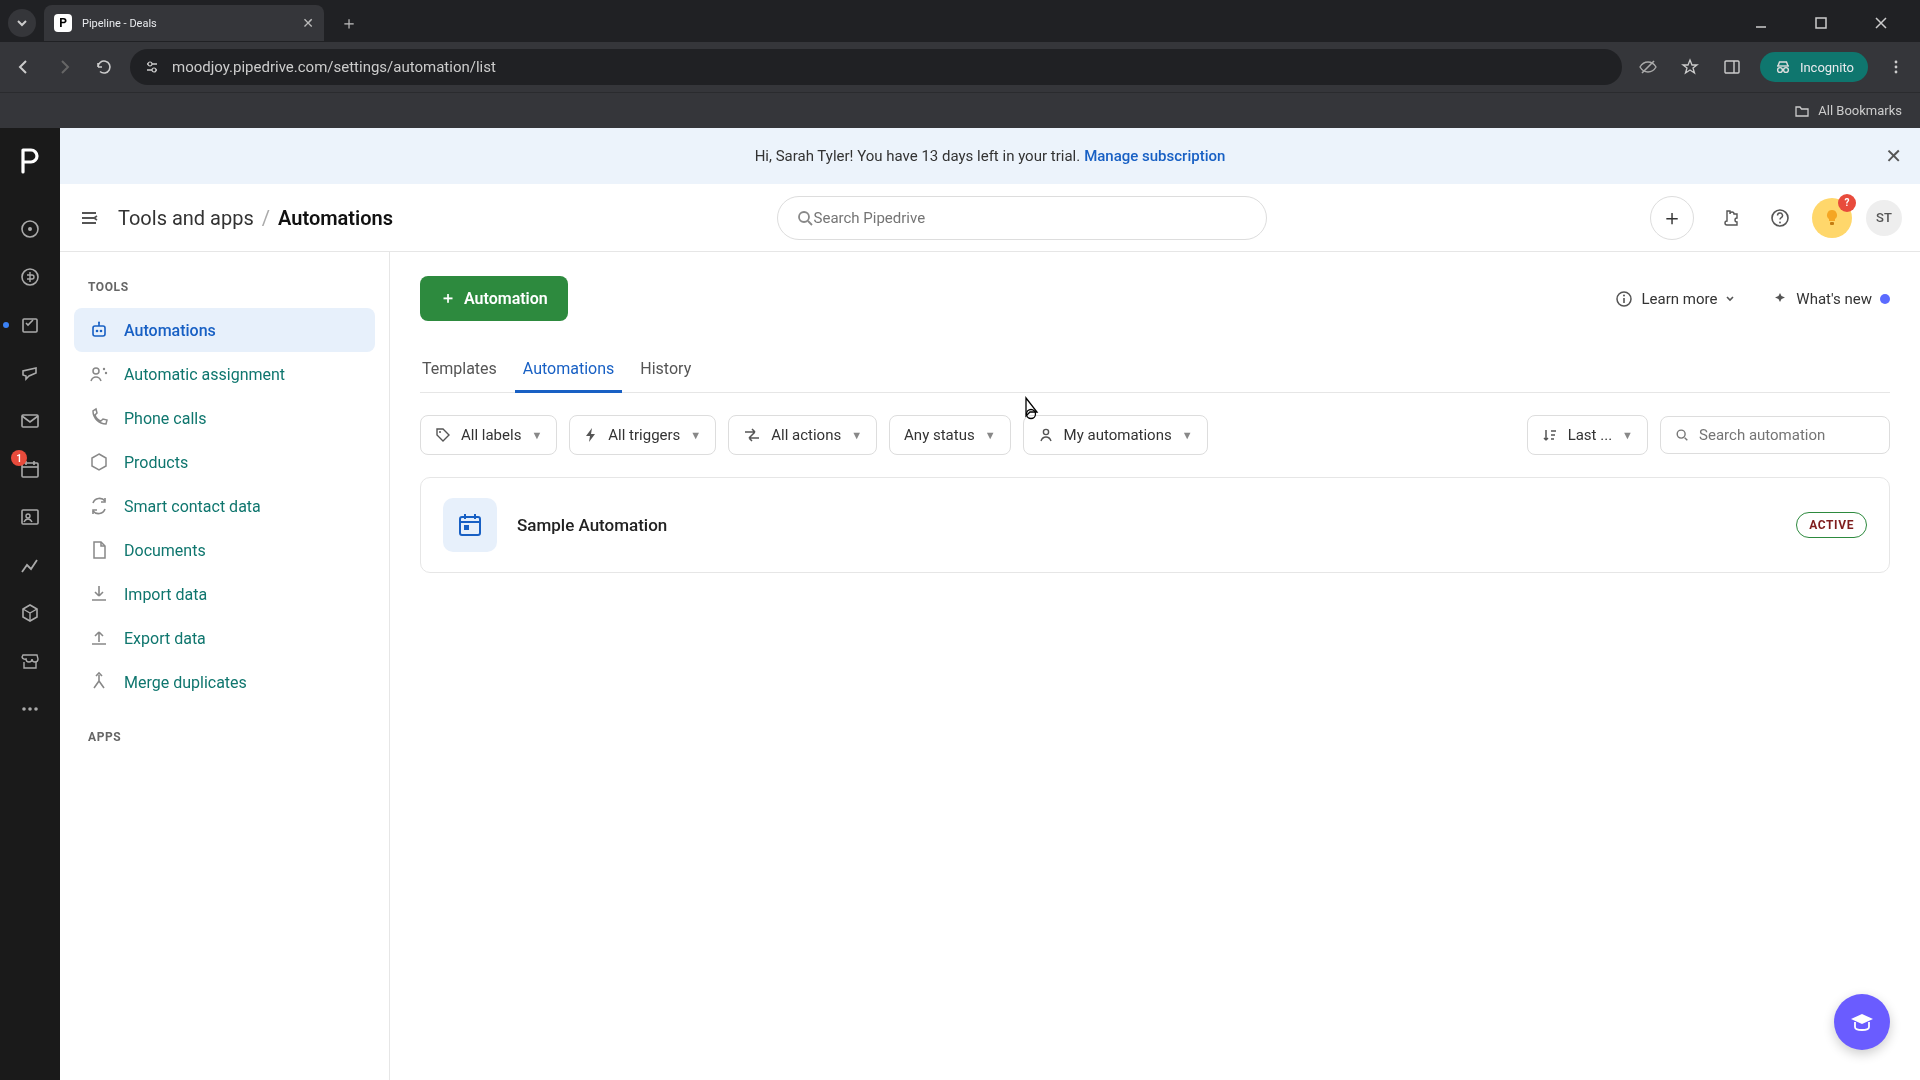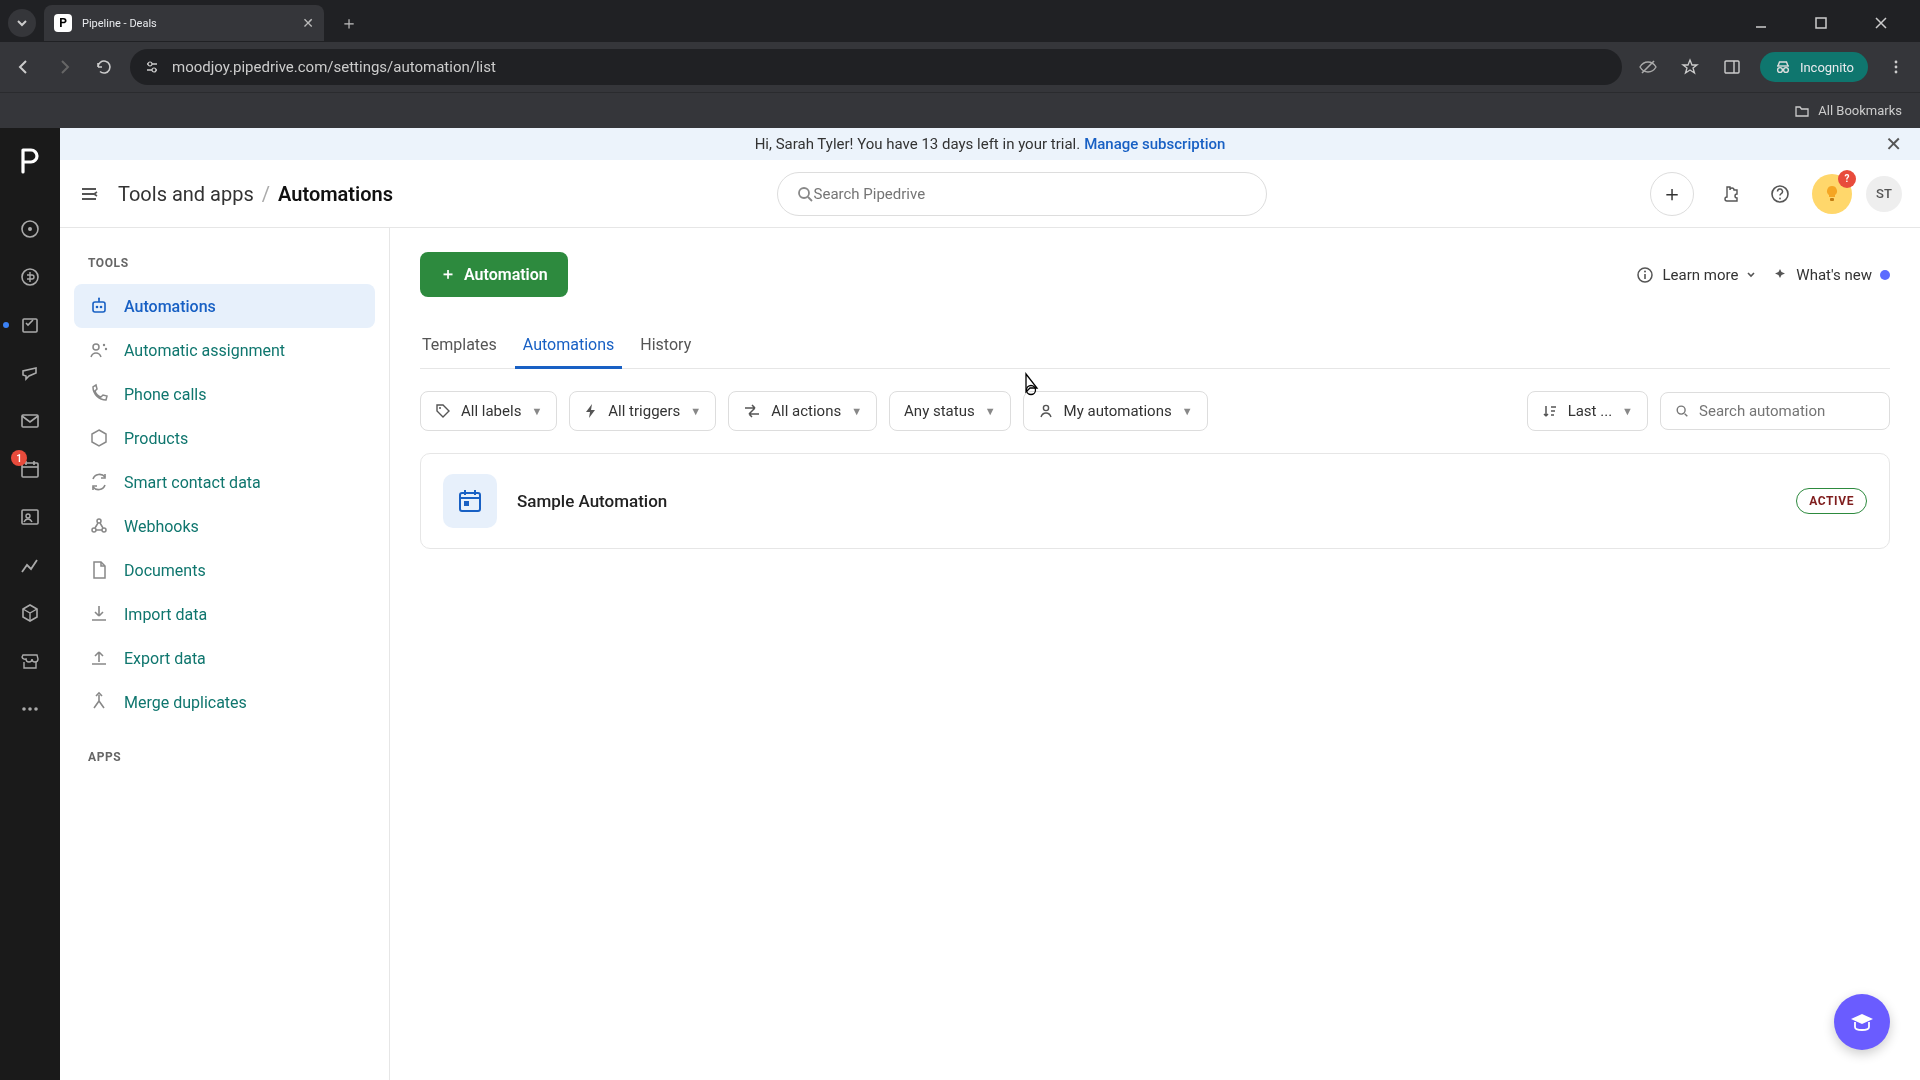--- a/index.html
+++ b/index.html
@@ -28,21 +28,21 @@
 
 .app { display:flex; height: calc(1080px - 128px); background:#fff;}
 .rail { width:60px; background:#1a1a1a; color:#fff; display:flex; flex-direction:column; align-items:center; padding-top:12px; gap:6px;}
 .rail-item{width:42px;height:42px;display:flex;align-items:center;justify-content:center;border-radius:10px;position:relative;color:#bbb;}
 .rail-item.logo{color:#fff;}
 .rail-item.logo svg{fill:#fff;}
 .rail-badge{position:absolute;top:2px;left:2px;background:#e84b3c;color:#fff;font-size:10px;border-radius:50%;width:16px;height:16px;display:flex;align-items:center;justify-content:center;font-weight:600;}
 .rail-dot{position:absolute;left:-6px;top:50%;transform:translateY(-50%);width:6px;height:6px;border-radius:50%;background:#3b82f6;}
 
 .app-body{flex:1;display:flex;flex-direction:column;}
-.trial-banner{background:#ecf3fb;height:32px;display:flex;align-items:center;justify-content:center;font-size:15px;color:#333;position:relative;}
+.trial-banner{background:#ecf3fb;height:56px;display:flex;align-items:center;justify-content:center;font-size:15px;color:#333;position:relative;}
 .trial-banner a{color:#1860c4;text-decoration:none;font-weight:500;margin-left:4px;}
 .trial-close{position:absolute;right:18px;font-size:20px;color:#555;}
 
 .topbar{height:68px;border-bottom:1px solid #e6e6e6;display:flex;align-items:center;padding:0 18px;gap:18px;}
 .menu-toggle{font-size:20px;color:#555;}
 .breadcrumb{font-size:20px;display:flex;gap:8px;align-items:center;}
 .breadcrumb .crumb1{color:#333;}
 .breadcrumb .sep{color:#aaa;}
 .breadcrumb .crumb2{font-weight:600;color:#111;}
 .search-box{margin-left:auto;margin-right:auto;width:490px;height:44px;border:1px solid #ddd;border-radius:24px;display:flex;align-items:center;padding:0 18px;color:#888;}
@@ -58,21 +58,21 @@
 .sidebar{width:330px;border-right:1px solid #e6e6e6;padding:20px 14px;overflow-y:auto;}
 .section-label{font-size:12px;font-weight:700;letter-spacing:0.6px;color:#666;padding:8px 14px 14px;}
 .side-item{display:flex;align-items:center;gap:14px;padding:11px 14px;border-radius:8px;font-size:16px;color:#0f766e;}
 .side-item.active{background:#e7f0fb;color:#1860c4;font-weight:500;}
 .side-item .icon{width:22px;height:22px;display:flex;align-items:center;justify-content:center;color:#888;}
 .side-item.active .icon{color:#1860c4;}
 
 .content{flex:1;padding:24px 30px;position:relative;}
 .content-head{display:flex;align-items:center;gap:20px;}
 .primary-btn{background:#2d8a3e;color:#fff;border:none;border-radius:8px;padding:12px 20px;font-size:16px;font-weight:600;display:flex;align-items:center;gap:8px;}
-.head-links{margin-left:auto;display:flex;align-items:center;gap:16px;font-size:15px;color:#333;}
+.head-links{margin-left:auto;display:flex;align-items:center;gap:37px;font-size:15px;color:#333;}
 .head-link{display:flex;align-items:center;gap:8px;}
 .blue-dot{width:10px;height:10px;border-radius:50%;background:#5b6bff;}
 
 .tabs{display:flex;gap:22px;margin-top:28px;border-bottom:1px solid #e6e6e6;font-size:16px;position:relative;}
 .tab-btn{padding:10px 2px 14px;color:#555;position:relative;}
 .tab-btn.active{color:#1860c4;}
 .tab-btn.active::after{content:"";position:absolute;left:-6px;right:-6px;bottom:-1px;height:3px;background:#1860c4;}
 
 .cursor{position:absolute;left:630px;top:144px;pointer-events:none;z-index:10;}
 
@@ -376,31 +376,20 @@
           <span>Products</span>
         </div>
         <div class="side-item">
           <span class="icon">
               <svg width="22" height="22" viewBox="0 0 22 22">
                 <path d="M5 8a7 7 0 0 1 12-2M17 14a7 7 0 0 1-12 2" stroke="#888" stroke-width="1.6" fill="none"></path>
                 <path d="M17 3v4h-4M5 19v-4h4" stroke="#888" stroke-width="1.6" fill="none"></path>
               </svg>
             </span>
           <span>Smart contact data</span>
-        </div>
-        <div class="side-item">
-          <span class="icon">
-              <svg width="22" height="22" viewBox="0 0 22 22">
-                <circle cx="11" cy="6" r="2" stroke="#888" stroke-width="1.5" fill="none"></circle>
-                <circle cx="6" cy="15" r="2" stroke="#888" stroke-width="1.5" fill="none"></circle>
-                <circle cx="16" cy="15" r="2" stroke="#888" stroke-width="1.5" fill="none"></circle>
-                <path d="M10 8l-3 5M12 8l3 5M8 15h6" stroke="#888" stroke-width="1.5" fill="none"></path>
-              </svg>
-            </span>
-          <span>Webhooks</span>
         </div>
         <div class="side-item">
           <span class="icon">
               <svg width="22" height="22" viewBox="0 0 22 22">
                 <path d="M6 3h7l4 4v12H6z" stroke="#888" stroke-width="1.5" fill="none"></path>
                 <path d="M13 3v4h4" stroke="#888" stroke-width="1.5" fill="none"></path>
               </svg>
             </span>
           <span>Documents</span>
         </div>

